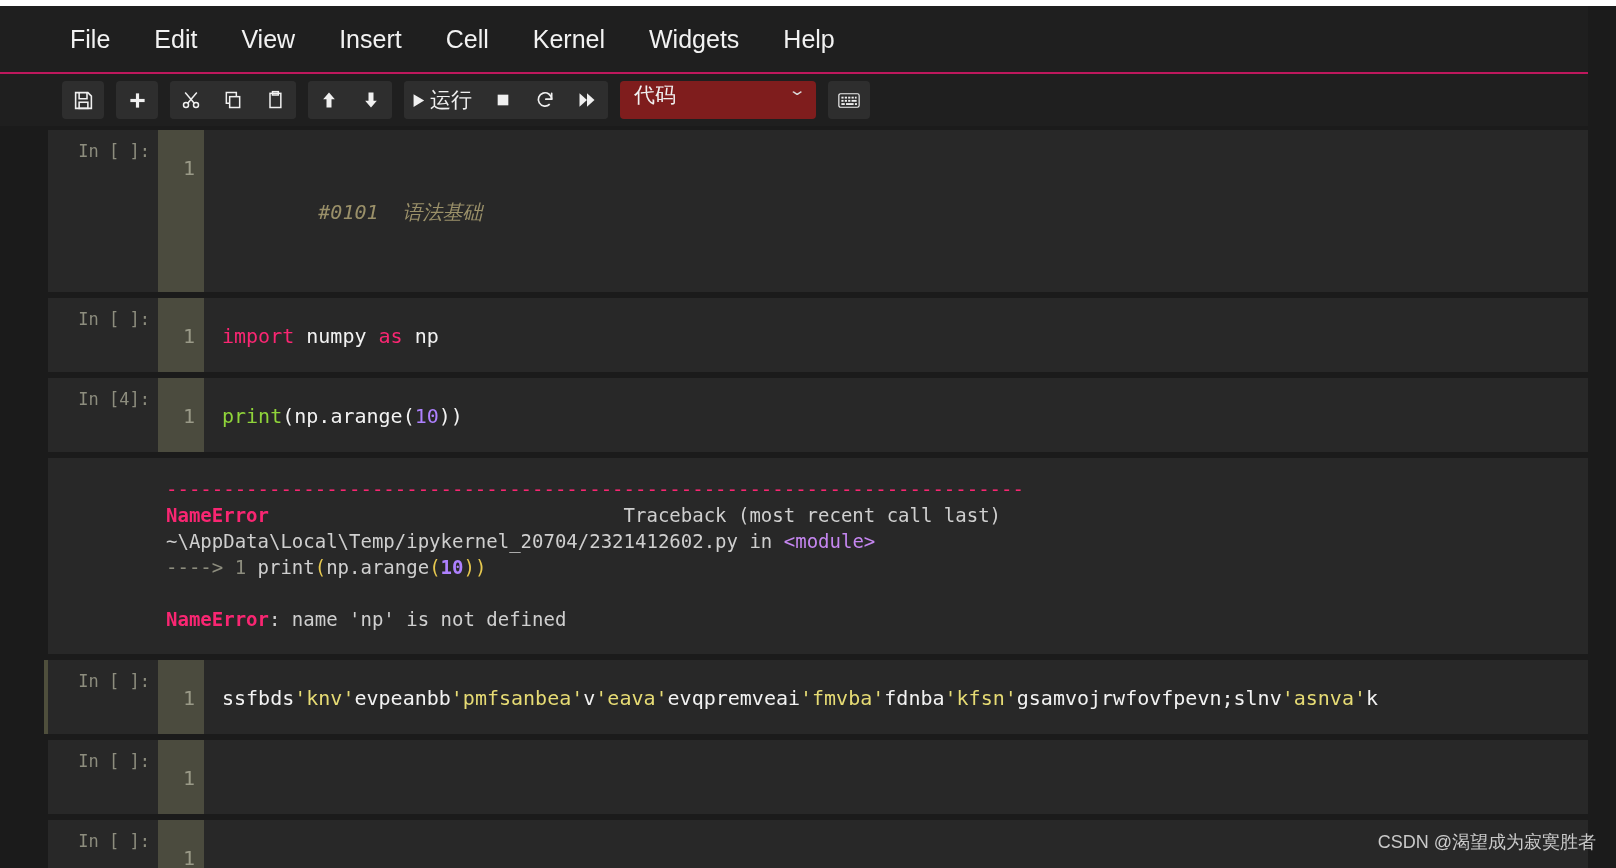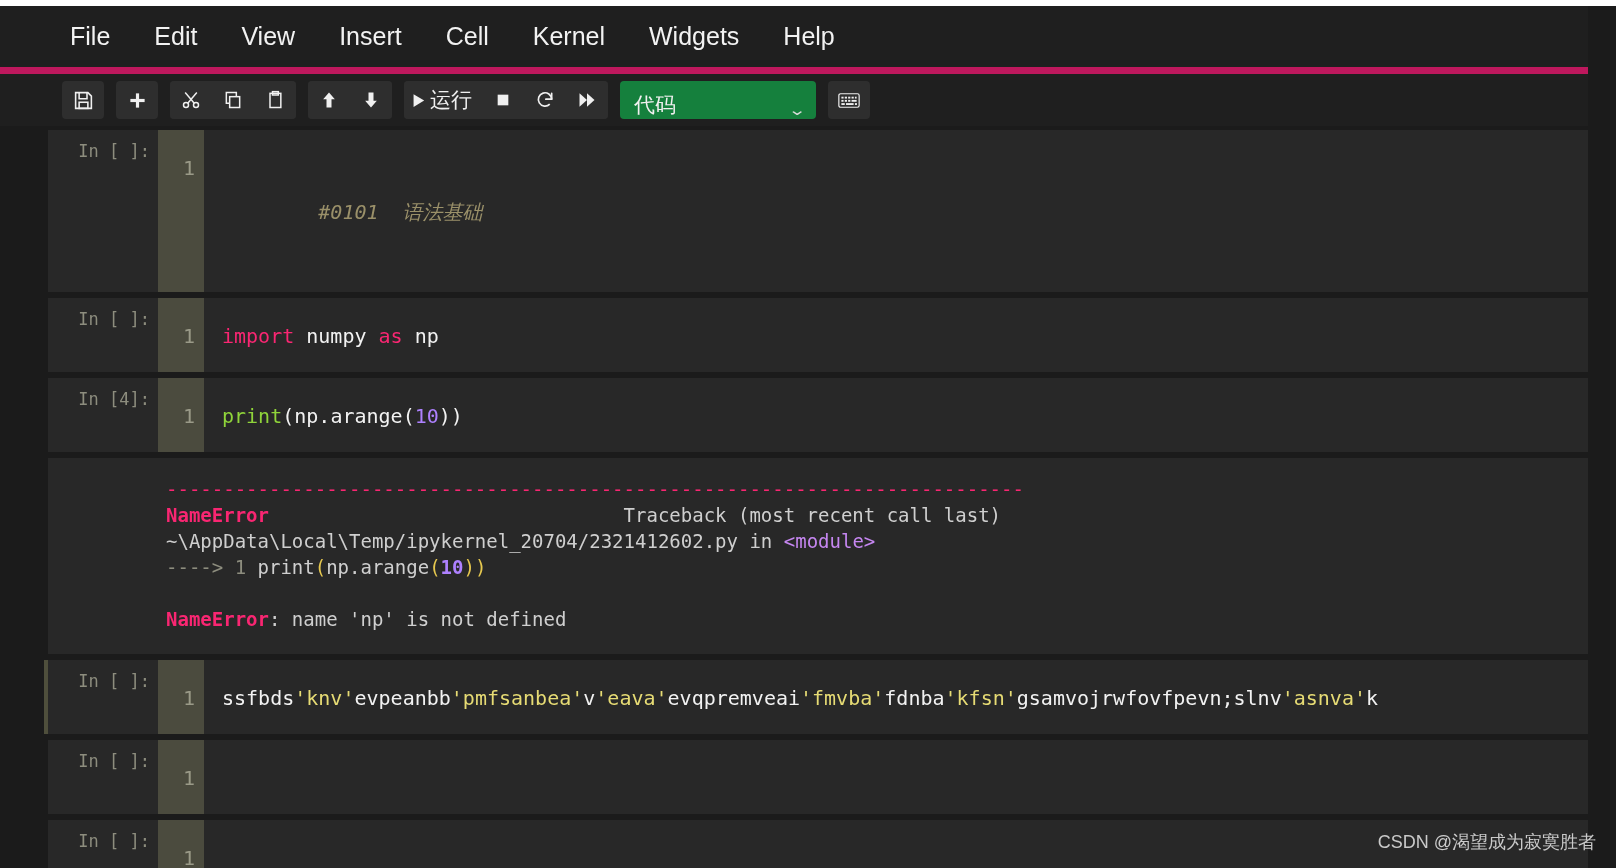--- a/index.html
+++ b/index.html
@@ -24,21 +24,21 @@
   }
 
   
   .menubar {
     height: 68px;
     background: #1f1f1f;
     display: flex;
     align-items: center;
     padding: 0 0 0 48px;
     box-sizing: border-box;
-    border-bottom: 7px solid #be185d;
+    border-bottom: 2px solid #be185d;
   }
   .menu-items {
     display: flex;
     align-items: center;
     gap: 0px;
   }
   .menu-item {
     color: #f2f2f2;
     font-size: 25px;
     padding: 6px 22px;
@@ -112,26 +112,26 @@
     background: #2e2e2e;
   }
   .tb-btn.wide { padding: 0 10px 0 6px; }
   .tb-run-label {
     font-size: 21px;
     color: #f0f0f0;
     padding-left: 3px;
     white-space: nowrap;
   }
   .tb-select {
-    background: #15803d;
+    background: #7f1d1d;
     border-radius: 4px;
     height: 38px;
     width: 196px;
     display: flex;
-    align-items: flex-end;
+    align-items: flex-start;
     justify-content: space-between;
     padding: 0 12px 0 14px;
     box-sizing: border-box;
     color: #f0f0f0;
     font-size: 21px;
     cursor: default;
   }
   .chev {
     font-size: 15px;
     color: #dcdcdc;

